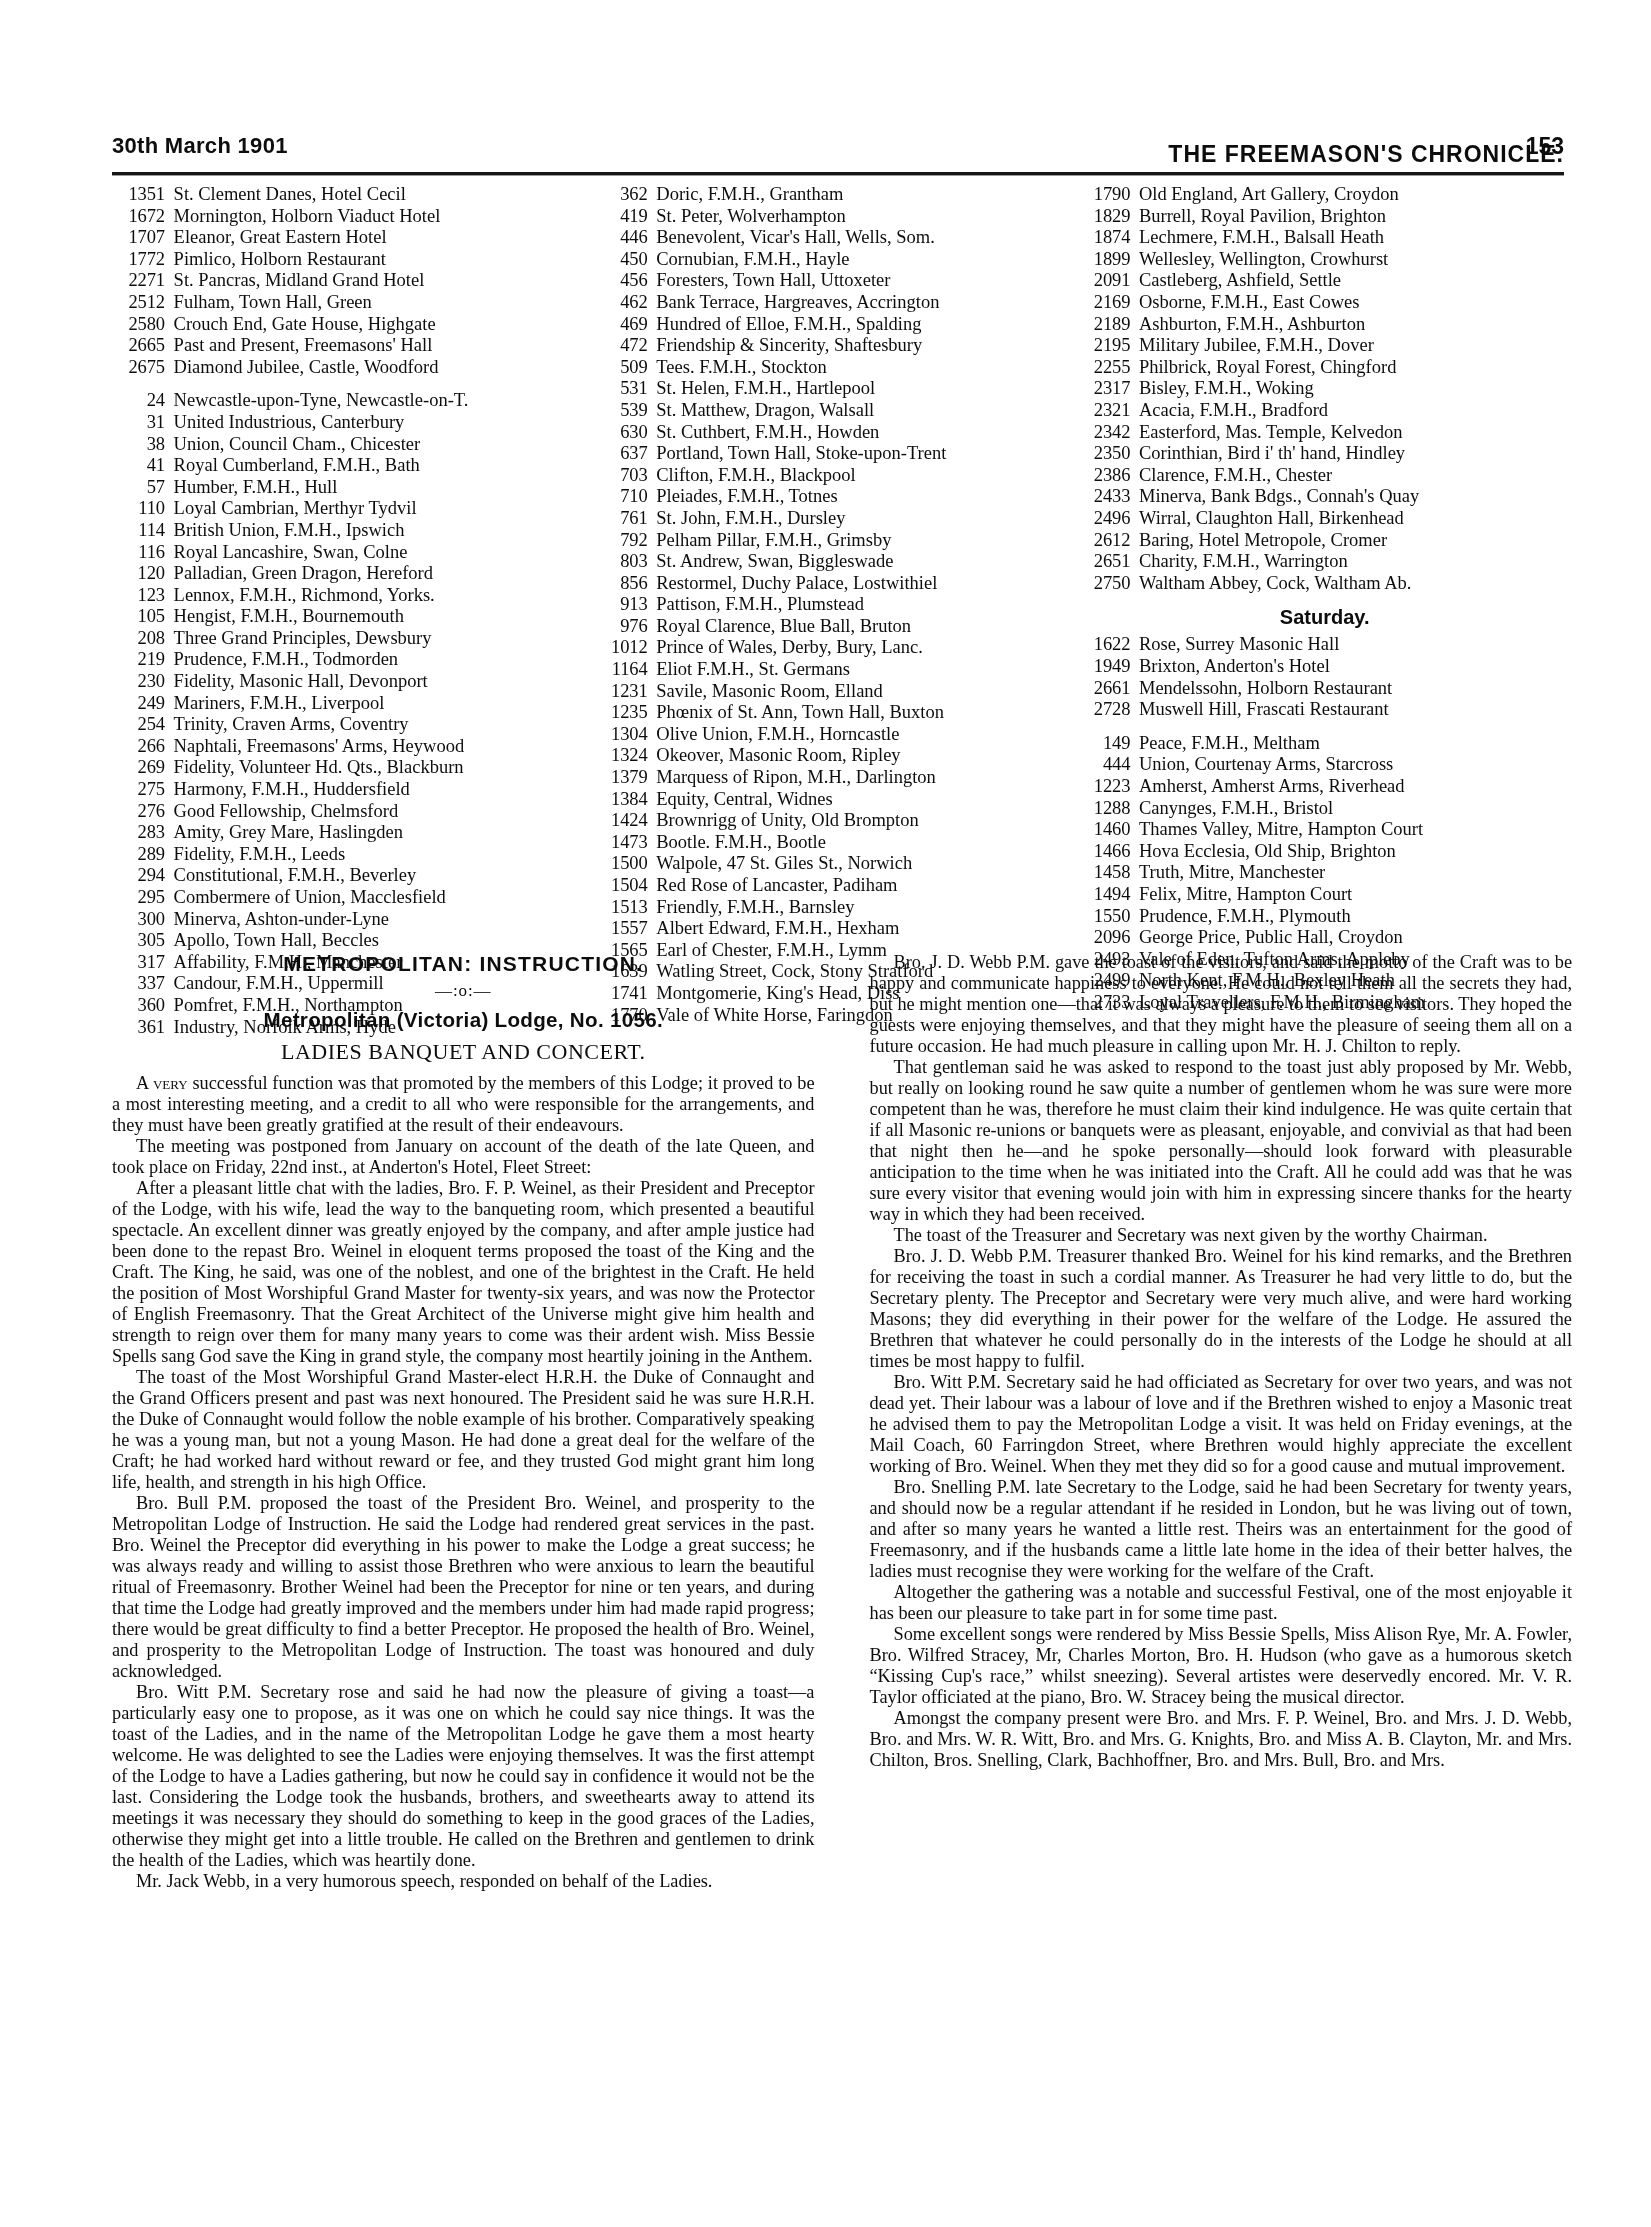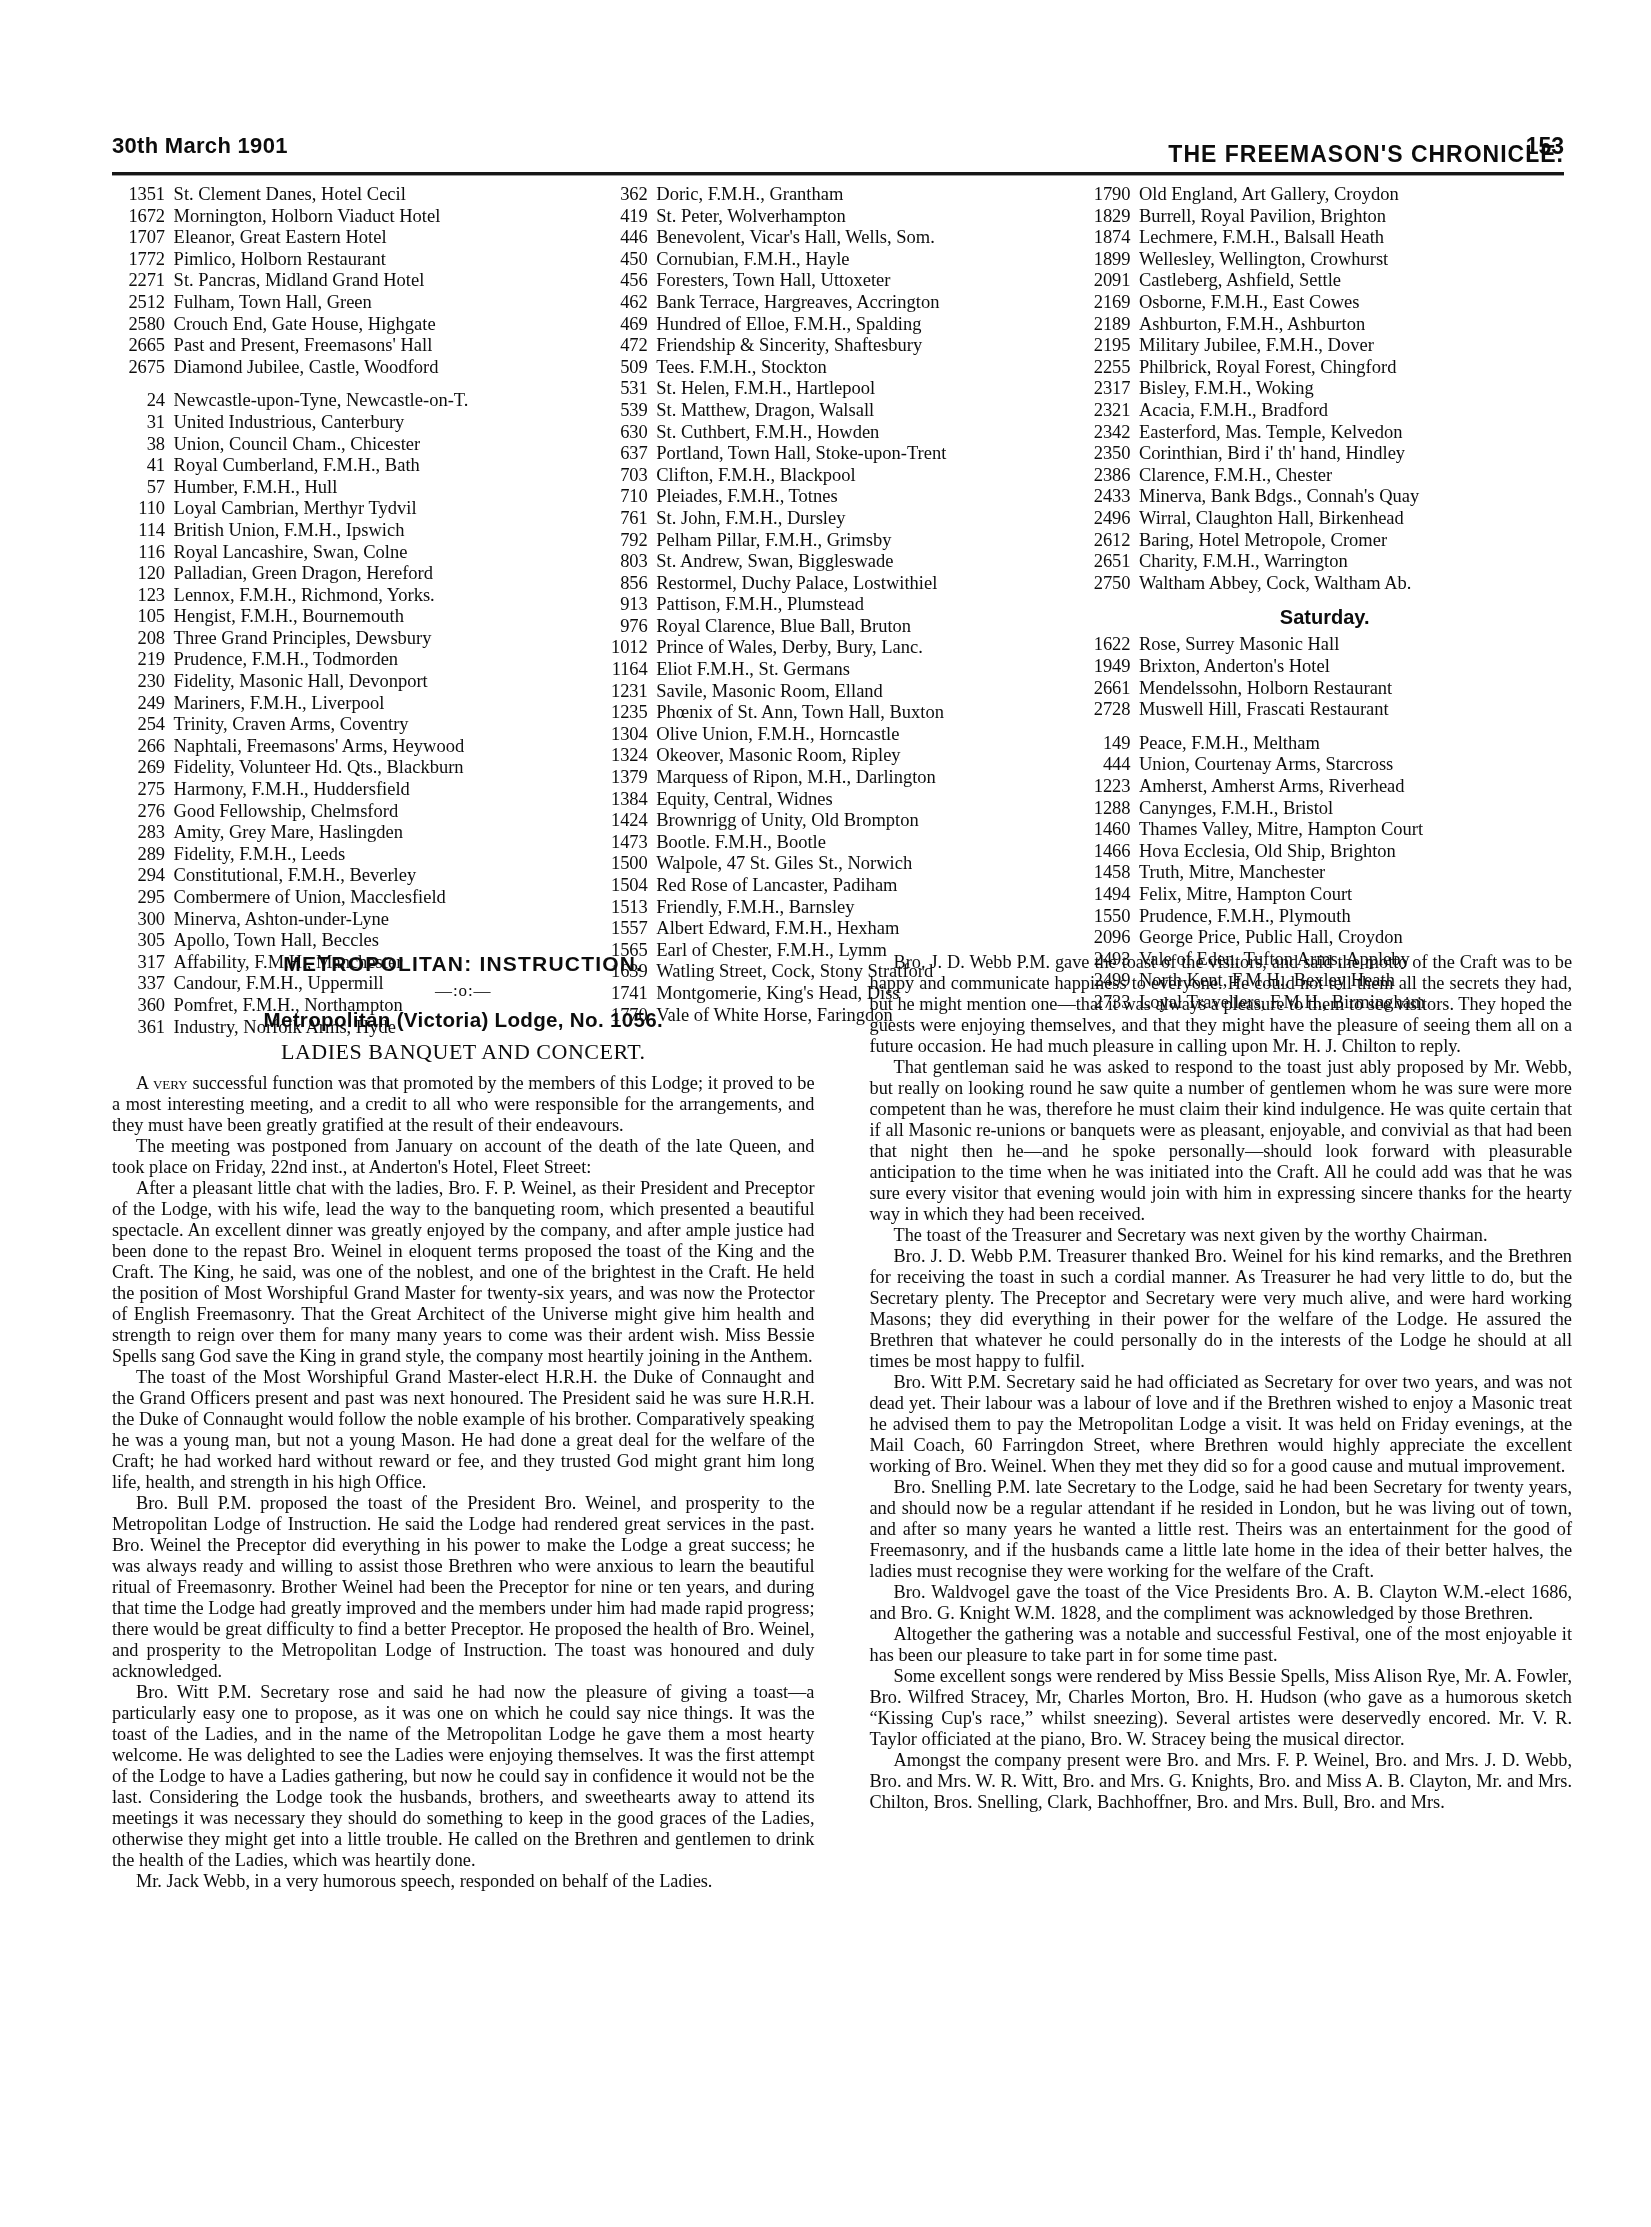--- a/index.html
+++ b/index.html
@@ -624,21 +624,20 @@
         </div>
     </div>
     <div class="acol right">
       <div id="body-right">
           <p class="body">Bro. J. D. Webb P.M. gave the toast of the visitors, and said the motto of the Craft was to be happy and communicate happiness to everyone. He could not tell them all the secrets they had, but he might mention one—that it was always a pleasure to them to see visitors. They hoped the guests were enjoying themselves, and that they might have the pleasure of seeing them all on a future occasion. He had much pleasure in calling upon Mr. H. J. Chilton to reply.</p>
           <p class="body">That gentleman said he was asked to respond to the toast just ably proposed by Mr. Webb, but really on looking round he saw quite a number of gentlemen whom he was sure were more competent than he was, therefore he must claim their kind indulgence. He was quite certain that if all Masonic re-unions or banquets were as pleasant, enjoyable, and convivial as that had been that night then he—and he spoke personally—should look forward with pleasurable anticipation to the time when he was initiated into the Craft. All he could add was that he was sure every visitor that evening would join with him in expressing sincere thanks for the hearty way in which they had been received.</p>
           <p class="body">The toast of the Treasurer and Secretary was next given by the worthy Chairman.</p>
           <p class="body">Bro. J. D. Webb P.M. Treasurer thanked Bro. Weinel for his kind remarks, and the Brethren for receiving the toast in such a cordial manner. As Treasurer he had very little to do, but the Secretary plenty. The Preceptor and Secretary were very much alive, and were hard working Masons; they did everything in their power for the welfare of the Lodge. He assured the Brethren that whatever he could personally do in the interests of the Lodge he should at all times be most happy to fulfil.</p>
           <p class="body">Bro. Witt P.M. Secretary said he had officiated as Secretary for over two years, and was not dead yet. Their labour was a labour of love and if the Brethren wished to enjoy a Masonic treat he advised them to pay the Metropolitan Lodge a visit. It was held on Friday evenings, at the Mail Coach, 60 Farringdon Street, where Brethren would highly appreciate the excellent working of Bro. Weinel. When they met they did so for a good cause and mutual improvement.</p>
           <p class="body">Bro. Snelling P.M. late Secretary to the Lodge, said he had been Secretary for twenty years, and should now be a regular attendant if he resided in London, but he was living out of town, and after so many years he wanted a little rest. Theirs was an entertainment for the good of Freemasonry, and if the husbands came a little late home in the idea of their better halves, the ladies must recognise they were working for the welfare of the Craft.</p>
-          <p class="body">Bro. Waldvogel gave the toast of the Vice Presidents Bro. A. B. Clayton W.M.-elect 1686, and Bro. G. Knight W.M. 1828, and the compliment was acknowledged by those Brethren.</p>
           <p class="body">Altogether the gathering was a notable and successful Festival, one of the most enjoyable it has been our pleasure to take part in for some time past.</p>
           <p class="body">Some excellent songs were rendered by Miss Bessie Spells, Miss Alison Rye, Mr. A. Fowler, Bro. Wilfred Stracey, Mr, Charles Morton, Bro. H. Hudson (who gave as a humorous sketch “Kissing Cup's race,” whilst sneezing). Several artistes were deservedly encored. Mr. V. R. Taylor officiated at the piano, Bro. W. Stracey being the musical director.</p>
           <p class="body">Amongst the company present were Bro. and Mrs. F. P. Weinel, Bro. and Mrs. J. D. Webb, Bro. and Mrs. W. R. Witt, Bro. and Mrs. G. Knights, Bro. and Miss A. B. Clayton, Mr. and Mrs. Chilton, Bros. Snelling, Clark, Bachhoffner, Bro. and Mrs. Bull, Bro. and Mrs.</p>
         </div>
     </div>
   </div>
 
 </div>
 
 

